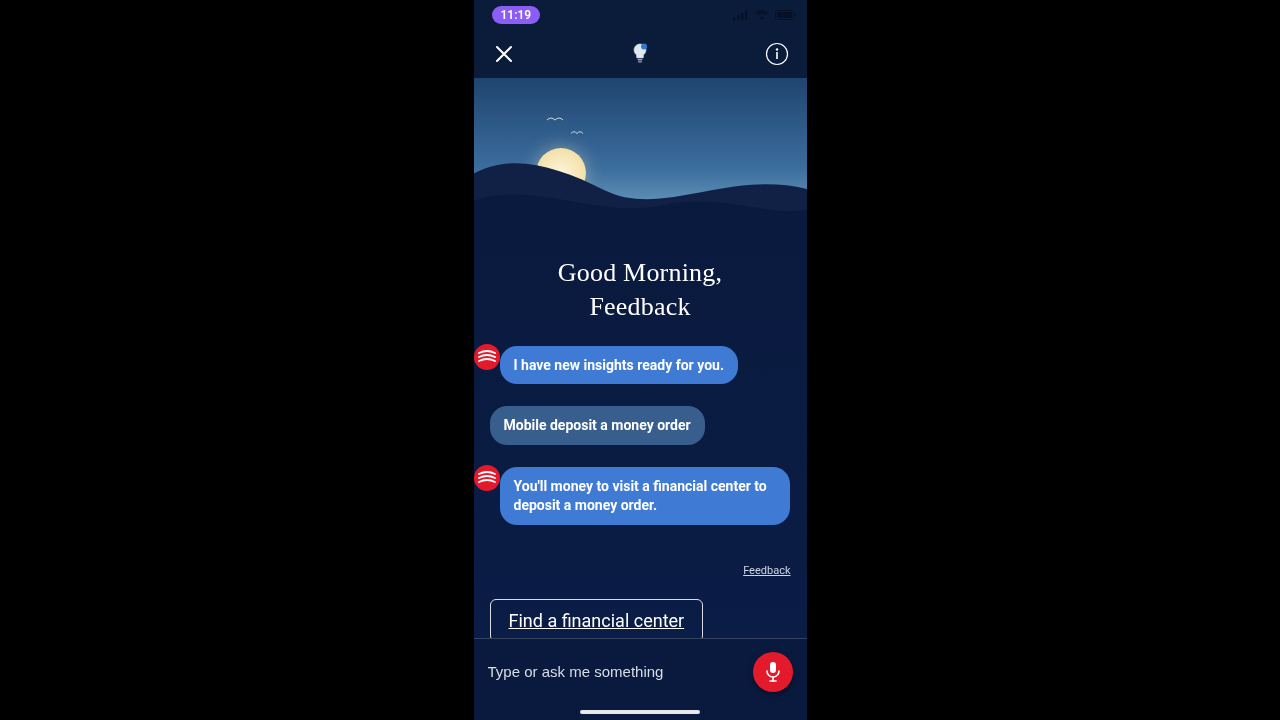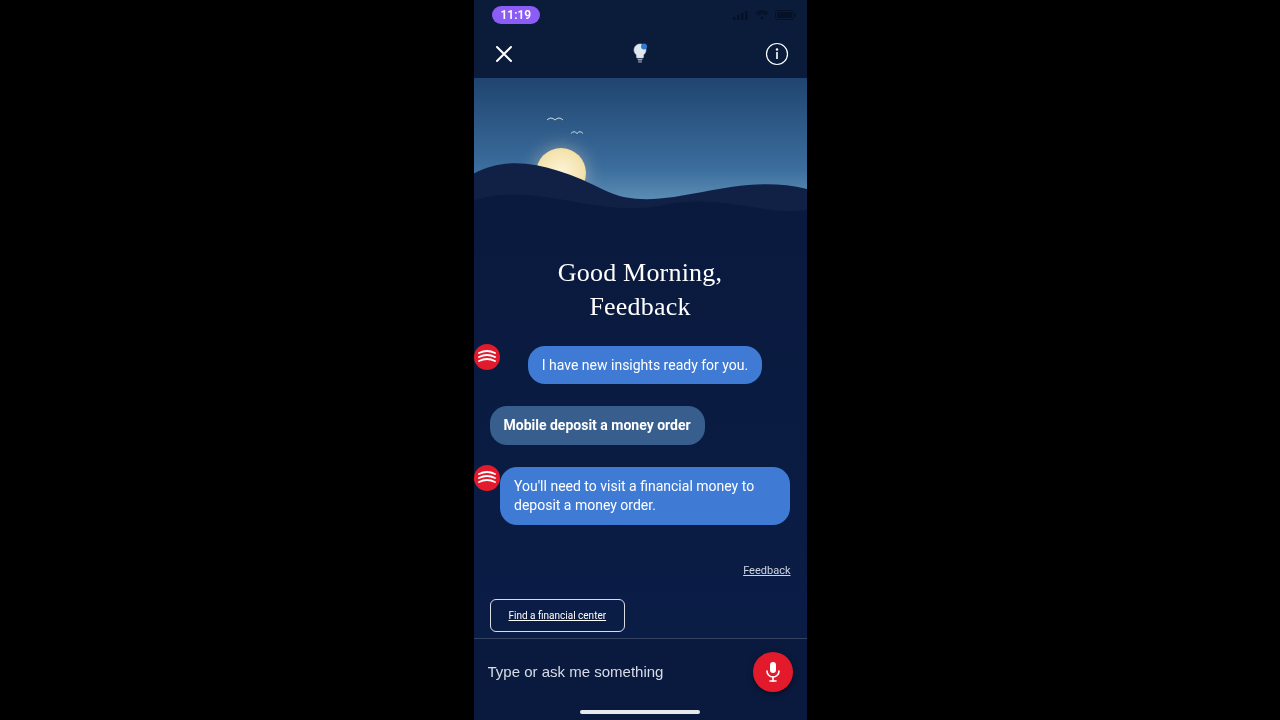--- a/index.html
+++ b/index.html
@@ -113,21 +113,21 @@
     padding: 28px 16px 18px;
     letter-spacing: 0.2px;
     font-family: Liberation Serif, serif;
   }
 
   .bubble-row {
     position: relative;
     padding: 4px 16px;
     display: flex;
   }
-  .bubble-row.bot { justify-content: center; }
+  .bubble-row.bot { justify-content: flex-start; font-weight: bold; }
   .bubble-row.user { justify-content: flex-start; font-weight: bold; }
 
   .avatar {
     position: absolute;
     left: 0px;
     top: 2px;
     width: 26px; height: 26px;
     border-radius: 50%;
     background: #e21a2c;
     display: flex; align-items: center; justify-content: center;
@@ -166,21 +166,21 @@
 
   .action-row {
     padding: 6px 16px;
   }
   .outline-btn {
     display: inline-block;
     border: 1px solid rgba(255,255,255,0.85);
     border-radius: 6px;
     padding: 10px 18px;
     color: #fff;
-    font-size: 10px;
+    font-size: 18px;
     text-decoration: underline;
     cursor: pointer;
   }
 
   
   .inputbar {
     position: absolute;
     left: 0; right: 0; bottom: 0;
     height: 82px;
     border-top: 1px solid rgba(255,255,255,0.18);
@@ -304,21 +304,21 @@
       </div>
 
       <div class="bubble-row bot" style="margin-top:14px;">
         <div class="avatar">
           <svg width="20" height="14" viewBox="0 0 20 14">
             <path d="M2 3 Q10 -1 18 3" stroke="#fff" stroke-width="1.8" fill="none" stroke-linecap="round"></path>
             <path d="M2 7 Q10 3 18 7" stroke="#fff" stroke-width="1.8" fill="none" stroke-linecap="round"></path>
             <path d="M2 11 Q10 7 18 11" stroke="#fff" stroke-width="1.8" fill="none" stroke-linecap="round"></path>
           </svg>
         </div>
-        <div class="bubble bot">You'll need to visit a financial money to deposit a money order.</div>
+        <div class="bubble bot">You'll money to visit a financial center to deposit a money order.</div>
       </div>
 
       <div class="feedback-row">
         <span class="feedback-link">Feedback</span>
       </div>
 
       <div class="action-row" style="margin-top:10px;">
         <span class="outline-btn">Find a financial center</span>
       </div>
     </div>

